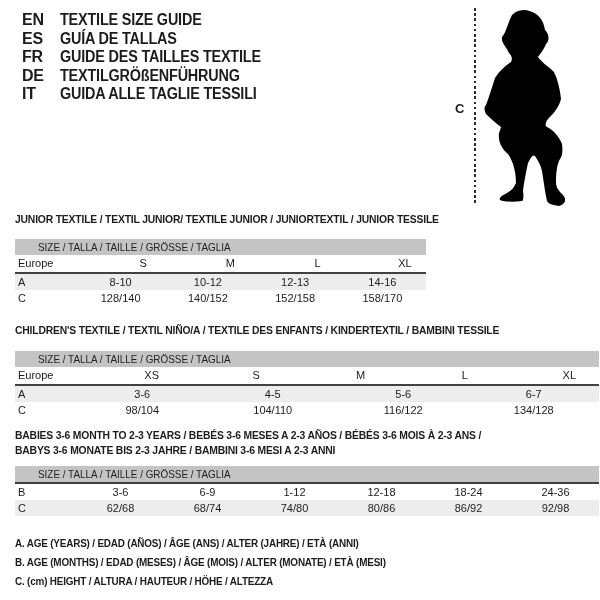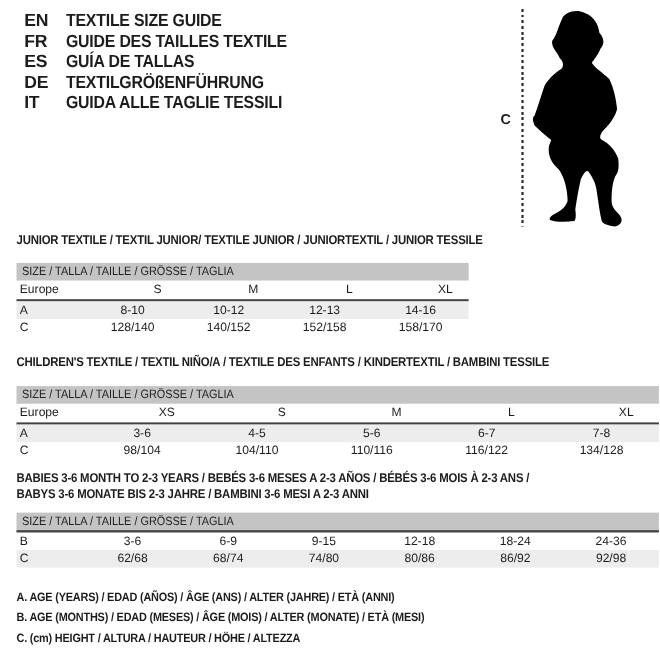--- a/index.html
+++ b/index.html
@@ -36,21 +36,21 @@
   .t2 { left: 15px; top: 323px; width: 584px; }
   .t3 { left: 15px; top: 428px; width: 584px; }
 
   .table-title { font-size: 11.5px; font-weight: bold; line-height: 15px; letter-spacing: -0.2px; }
   .t1 .title-block { margin-bottom: 12px; }
   .t2 .title-block { margin-bottom: 13px; }
   .t3 .title-block { margin-bottom: 8px; }
 
   .size-bar {
     height: 16px; line-height: 16px; background: #c4c4c4;
-    padding-left: 5px; font-size: 11px; color: #222222;
+    padding-left: 23px; font-size: 11px; color: #222222;
   }
   .size-bar .cond { display: inline-block; }
   .t3 .size-bar { border-bottom: 2px solid #414141; }
 
   .row { display: flex; height: 16px; line-height: 16px; }
   .row.tall { height: 17px; line-height: 17px; gap: 45px; }
   .row.divided { border-bottom: 2px solid #414141; }
   .row.alt { background: #ededed; }
   .row .lbl { flex: 0 0 62px; width: 62px; padding-left: 3px; box-sizing: border-box; }
   .row .cell { flex: 1 1 0; text-align: center; }
@@ -62,26 +62,26 @@
 <body>
 
 <div class="stage">
 
   <div class="lang-list">
     <div class="lang-row">
       <span class="lang-code">EN</span>
       <span class="cond">TEXTILE SIZE GUIDE</span>
     </div>
     <div class="lang-row">
+      <span class="lang-code">ES</span>
+      <span class="cond">GUÍA DE TALLAS</span>
+    </div>
+    <div class="lang-row">
       <span class="lang-code">FR</span>
       <span class="cond">GUIDE DES TAILLES TEXTILE</span>
-    </div>
-    <div class="lang-row">
-      <span class="lang-code">ES</span>
-      <span class="cond">GUÍA DE TALLAS</span>
     </div>
     <div class="lang-row">
       <span class="lang-code">DE</span>
       <span class="cond">TEXTILGRÖßENFÜHRUNG</span>
     </div>
     <div class="lang-row">
       <span class="lang-code">IT</span>
       <span class="cond">GUIDA ALLE TAGLIE TESSILI</span>
     </div>
   </div>
@@ -136,45 +136,43 @@
       <div class="cell">M</div>
       <div class="cell">L</div>
       <div class="cell">XL</div>
     </div>
     <div class="row alt">
       <div class="lbl">A</div>
       <div class="cell">3-6</div>
       <div class="cell">4-5</div>
       <div class="cell">5-6</div>
       <div class="cell">6-7</div>
-      <div class="cell">7-8</div>
     </div>
     <div class="row">
       <div class="lbl">C</div>
       <div class="cell">98/104</div>
       <div class="cell">104/110</div>
-      <div class="cell">110/116</div>
       <div class="cell">116/122</div>
       <div class="cell">134/128</div>
     </div>
   </div>
 
   <div class="size-table t3">
     <div class="title-block">
       <div class="table-title cond">BABIES 3-6 MONTH TO 2-3 YEARS / BEBÉS 3-6 MESES A 2-3 AÑOS / BÉBÉS 3-6 MOIS À 2-3 ANS /</div>
       <div class="table-title cond">BABYS 3-6 MONATE BIS 2-3 JAHRE / BAMBINI 3-6 MESI A 2-3 ANNI</div>
     </div>
     <div class="size-bar">
       <span class="cond">SIZE / TALLA / TAILLE / GRÖSSE / TAGLIA</span>
     </div>
     <div class="row">
       <div class="lbl">B</div>
       <div class="cell">3-6</div>
       <div class="cell">6-9</div>
-      <div class="cell">9-15</div>
+      <div class="cell">1-12</div>
       <div class="cell">12-18</div>
       <div class="cell">18-24</div>
       <div class="cell">24-36</div>
     </div>
     <div class="row alt">
       <div class="lbl">C</div>
       <div class="cell">62/68</div>
       <div class="cell">68/74</div>
       <div class="cell">74/80</div>
       <div class="cell">80/86</div>

